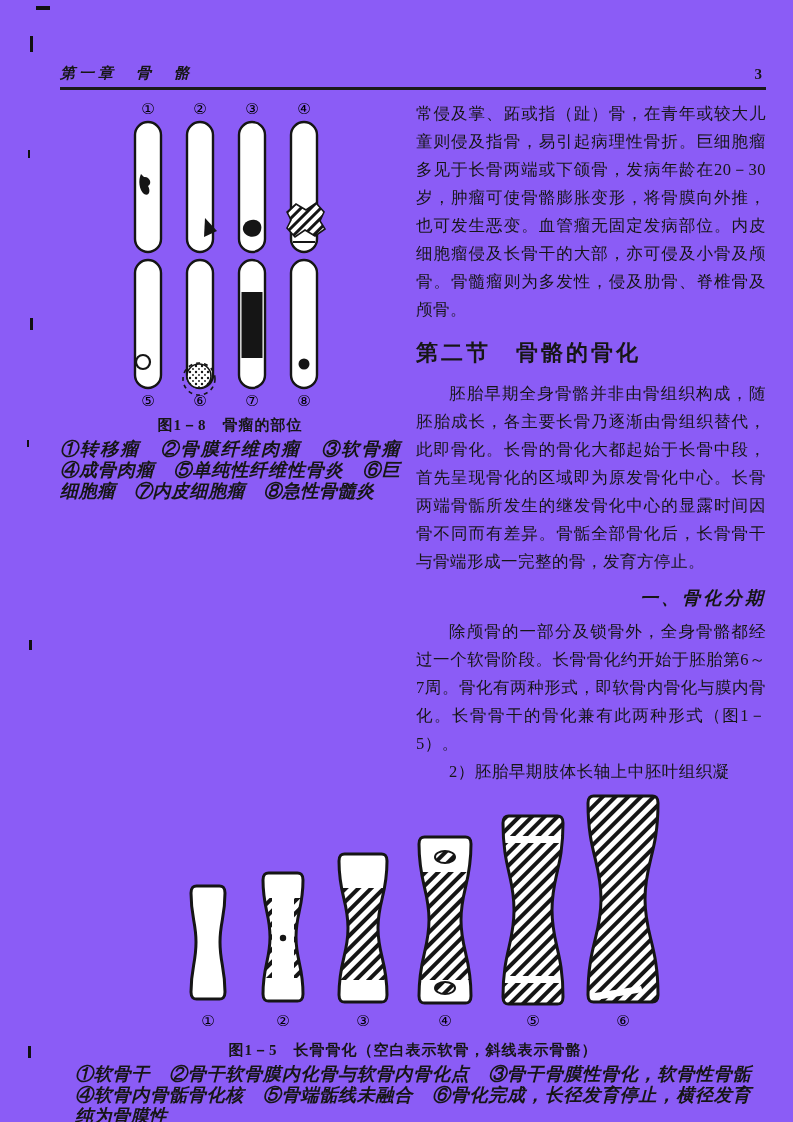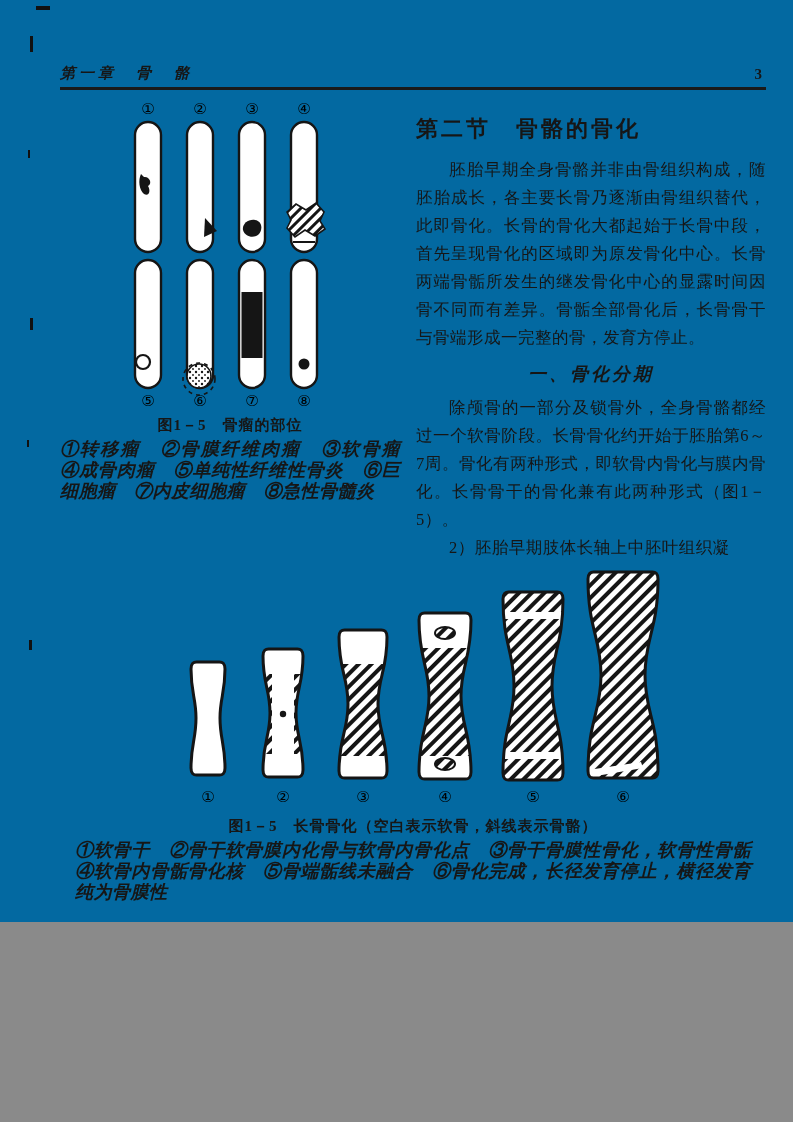--- a/index.html
+++ b/index.html
@@ -1,36 +1,36 @@
 <!DOCTYPE html>
 <html><head>
 <meta charset="utf-8">
 <style>
   html,body{margin:0;padding:0;background:#8a8a8a;}
   .page{
-    position:relative;width:793px;height:922px;margin:0 auto;
-    background:#0369a1;color:#161616;overflow:hidden;
+    position:relative;width:793px;height:1122px;margin:0 auto;
+    background:#8b5cf6;color:#161616;overflow:hidden;
     font-family:"Liberation Serif","DejaVu Serif",serif;
   }
   .content{position:absolute;left:60px;top:64px;width:706px;}
   .page-header{display:flex;justify-content:space-between;align-items:flex-end;
     border-bottom:3px solid #1a1a1a;padding-bottom:4px;}
   .header-title{font-weight:bold;font-style:italic;font-size:15px;letter-spacing:4px;}
   .page-number{font-size:15px;font-weight:bold;padding-right:4px;}
   .columns{display:flex;gap:16px;margin-top:10px;}
   .col-left{width:340px;}
   .col-right{width:350px;}
   .body-text{font-size:16.5px;line-height:28px;text-align:justify;letter-spacing:0.5px;}
   .para-indent{text-indent:2em;}
   .para{margin:0;}
   .fig-block{text-align:center;}
   .fig-caption{text-align:center;font-weight:bold;font-size:15px;margin:2px 0 4px;letter-spacing:1px;}
   .fig-legend{font-size:18px;font-weight:600;font-style:italic;line-height:21px;text-align:justify;letter-spacing:0.5px;}
   .section-heading{font-size:22px;font-weight:bold;letter-spacing:3px;margin:14px 0 12px;}
-  .sub-heading{text-align:center;font-size:18px;font-weight:bold;font-style:italic;letter-spacing:3px;margin:10px 0 8px;}
+  .sub-heading{text-align:right;font-size:18px;font-weight:bold;font-style:italic;letter-spacing:3px;margin:10px 0 8px;}
   .fig15-wrap{margin-top:4px;text-align:center;}
   .fig15-legend{width:676px;margin:2px auto 0;}
   .circnum{font-family:"DejaVu Sans",sans-serif;font-size:15px;}
   .artifact{position:absolute;background:#111;}
 </style>
 </head>
 <body>
 
 <div class="page">
 
@@ -97,27 +97,28 @@
             <circle cx="89" cy="279" r="16" fill="none" stroke="#151515" stroke-width="1.6" stroke-dasharray="4 4"></circle>
             <rect x="131.5" y="192" width="21" height="66" fill="#151515"></rect>
             <circle cx="194" cy="264" r="5.5" fill="#151515"></circle>
 
             <text class="circnum" x="38" y="306" text-anchor="middle">⑤</text>
             <text class="circnum" x="90" y="306" text-anchor="middle">⑥</text>
             <text class="circnum" x="142" y="306" text-anchor="middle">⑦</text>
             <text class="circnum" x="194" y="306" text-anchor="middle">⑧</text>
           </svg>
 
-          <div class="fig-caption">图1－5　骨瘤的部位</div>
+          <div class="fig-caption">图1－8　骨瘤的部位</div>
           <div class="fig-legend">①转移瘤　②骨膜纤维肉瘤　③软骨瘤　④成骨肉瘤　⑤单纯性纤维性骨炎　⑥巨细胞瘤　⑦内皮细胞瘤　⑧急性骨髓炎</div>
         </div>
 
       </div>
 
       <div class="col-right">
+        <p class="body-text para">常侵及掌、跖或指（趾）骨，在青年或较大儿童则侵及指骨，易引起病理性骨折。巨细胞瘤多见于长骨两端或下颌骨，发病年龄在20－30岁，肿瘤可使骨骼膨胀变形，将骨膜向外推，也可发生恶变。血管瘤无固定发病部位。内皮细胞瘤侵及长骨干的大部，亦可侵及小骨及颅骨。骨髓瘤则为多发性，侵及肋骨、脊椎骨及颅骨。</p>
 
         <div class="section-heading">第二节　骨骼的骨化</div>
 
         <p class="body-text para para-indent">胚胎早期全身骨骼并非由骨组织构成，随胚胎成长，各主要长骨乃逐渐由骨组织替代，此即骨化。长骨的骨化大都起始于长骨中段，首先呈现骨化的区域即为原发骨化中心。长骨两端骨骺所发生的继发骨化中心的显露时间因骨不同而有差异。骨骺全部骨化后，长骨骨干与骨端形成一完整的骨，发育方停止。</p>
 
         <div class="sub-heading">一、骨化分期</div>
 
         <p class="body-text para para-indent">除颅骨的一部分及锁骨外，全身骨骼都经过一个软骨阶段。长骨骨化约开始于胚胎第6～7周。骨化有两种形式，即软骨内骨化与膜内骨化。长骨骨干的骨化兼有此两种形式（图1－5）。</p>
         <p class="body-text para para-indent">2）胚胎早期肢体长轴上中胚叶组织凝</p>
       </div>

